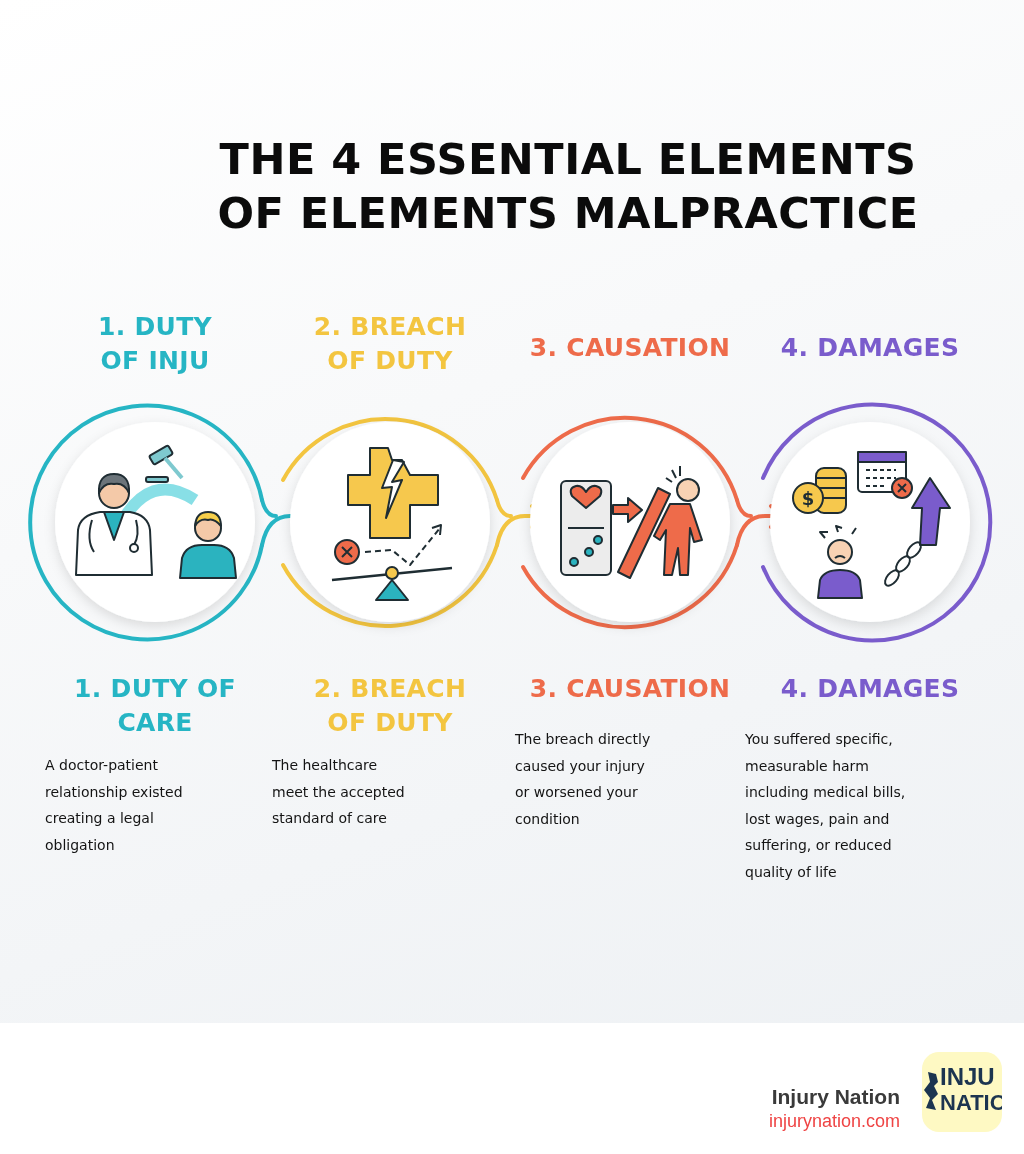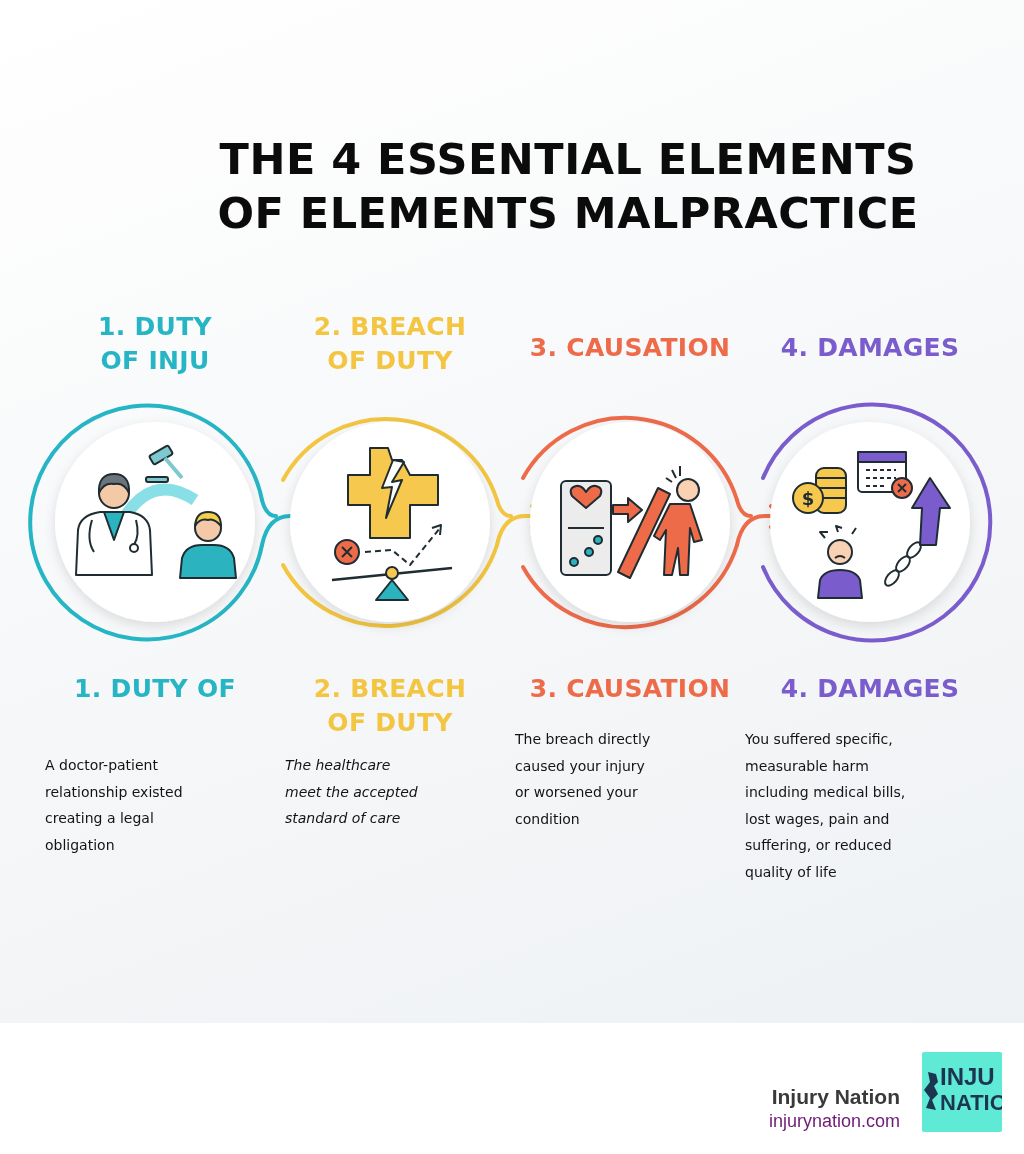--- a/index.html
+++ b/index.html
@@ -22,24 +22,24 @@
     position: absolute; text-align: center; font-weight: 800;
     font-size: 25px; line-height: 34px; letter-spacing: 0.3px;
   }
   .desc {
     position: absolute; text-align: left; font-size: 14px; line-height: 26.5px;
     color: #141414;
   }
   .step-svg { position: absolute; left: 0; top: 390px; width: 1024px; height: 270px; }
   .footer-text { position: absolute; right: 124px; top: 1064px; text-align: right; }
   .footer-name { font-family: "Liberation Sans", sans-serif; font-weight: 700; font-size: 21px; color: #3a3a3a; line-height: 26px; margin-top: 20px; }
-  .footer-url { font-family: "Liberation Sans", sans-serif; font-size: 18px; color: #701a75; line-height: 22px; }
+  .footer-url { font-family: "Liberation Sans", sans-serif; font-size: 18px; color: #ef4444; line-height: 22px; }
   .logo-box {
     position: absolute; left: 922px; top: 1052px; width: 80px; height: 80px;
-    background: #5eead4; border-radius: 2px; overflow: hidden;
+    background: #fef9c3; border-radius: 17px; overflow: hidden;
   }
   .logo-text {
     position: absolute; left: 18px; top: 12px; font-family: "Liberation Sans", sans-serif;
     font-weight: 900; color: #1c3550; font-size: 24px; line-height: 25px; white-space: nowrap;
   }
   .logo-text.l2 { top: 38px; font-size: 22px; }
   .logo-mark { position: absolute; left: 2px; top: 20px; }
 </style>
 </head>
 <body>
@@ -162,39 +162,40 @@
       <path d="M 818 598 L 820 580 Q 824 570 840 570 Q 856 570 860 580 L 862 598 Z" fill="#7a5ccc"></path>
       <path d="M 825 538 L 820 532 L 828 532 M 838 532 L 836 526 L 842 528 M 852 534 L 856 528" fill="none"></path>
       <ellipse cx="892" cy="578" rx="9" ry="5" fill="none" transform="rotate(-50 892 578)"></ellipse>
       <ellipse cx="903" cy="564" rx="9" ry="5" fill="none" transform="rotate(-50 903 564)"></ellipse>
       <ellipse cx="914" cy="550" rx="9" ry="5" fill="none" transform="rotate(-50 914 550)"></ellipse>
     </g>
   </svg>
 
   <div class="bottom-head" style="left:45px;width:220px;top:672px;color:#26b5c4;">
     <div>1. DUTY OF</div>
+    <div>CARE</div>
   </div>
   <div class="bottom-head" style="left:280px;width:220px;top:672px;color:#f3c540;">
     <div>2. BREACH</div>
     <div>OF DUTY</div>
   </div>
   <div class="bottom-head" style="left:510px;width:240px;top:672px;color:#ee6b4a;">
     <div>3. CAUSATION</div>
   </div>
   <div class="bottom-head" style="left:750px;width:240px;top:672px;color:#7a5ccc;">
     <div>4. DAMAGES</div>
   </div>
 
   <div class="desc" style="left:45px;width:220px;top:752px;">
     <div>A doctor-patient</div>
     <div>relationship existed</div>
     <div>creating a legal</div>
     <div>obligation</div>
   </div>
-  <div class="desc" style="left:285px;width:220px;top:752px;font-style:italic;">
+  <div class="desc" style="left:272px;width:220px;top:752px;">
     <div>The healthcare</div>
     <div>meet the accepted</div>
     <div>standard of care</div>
   </div>
   <div class="desc" style="left:515px;width:230px;top:726px;">
     <div>The breach directly</div>
     <div>caused your injury</div>
     <div>or worsened your</div>
     <div>condition</div>
   </div>

